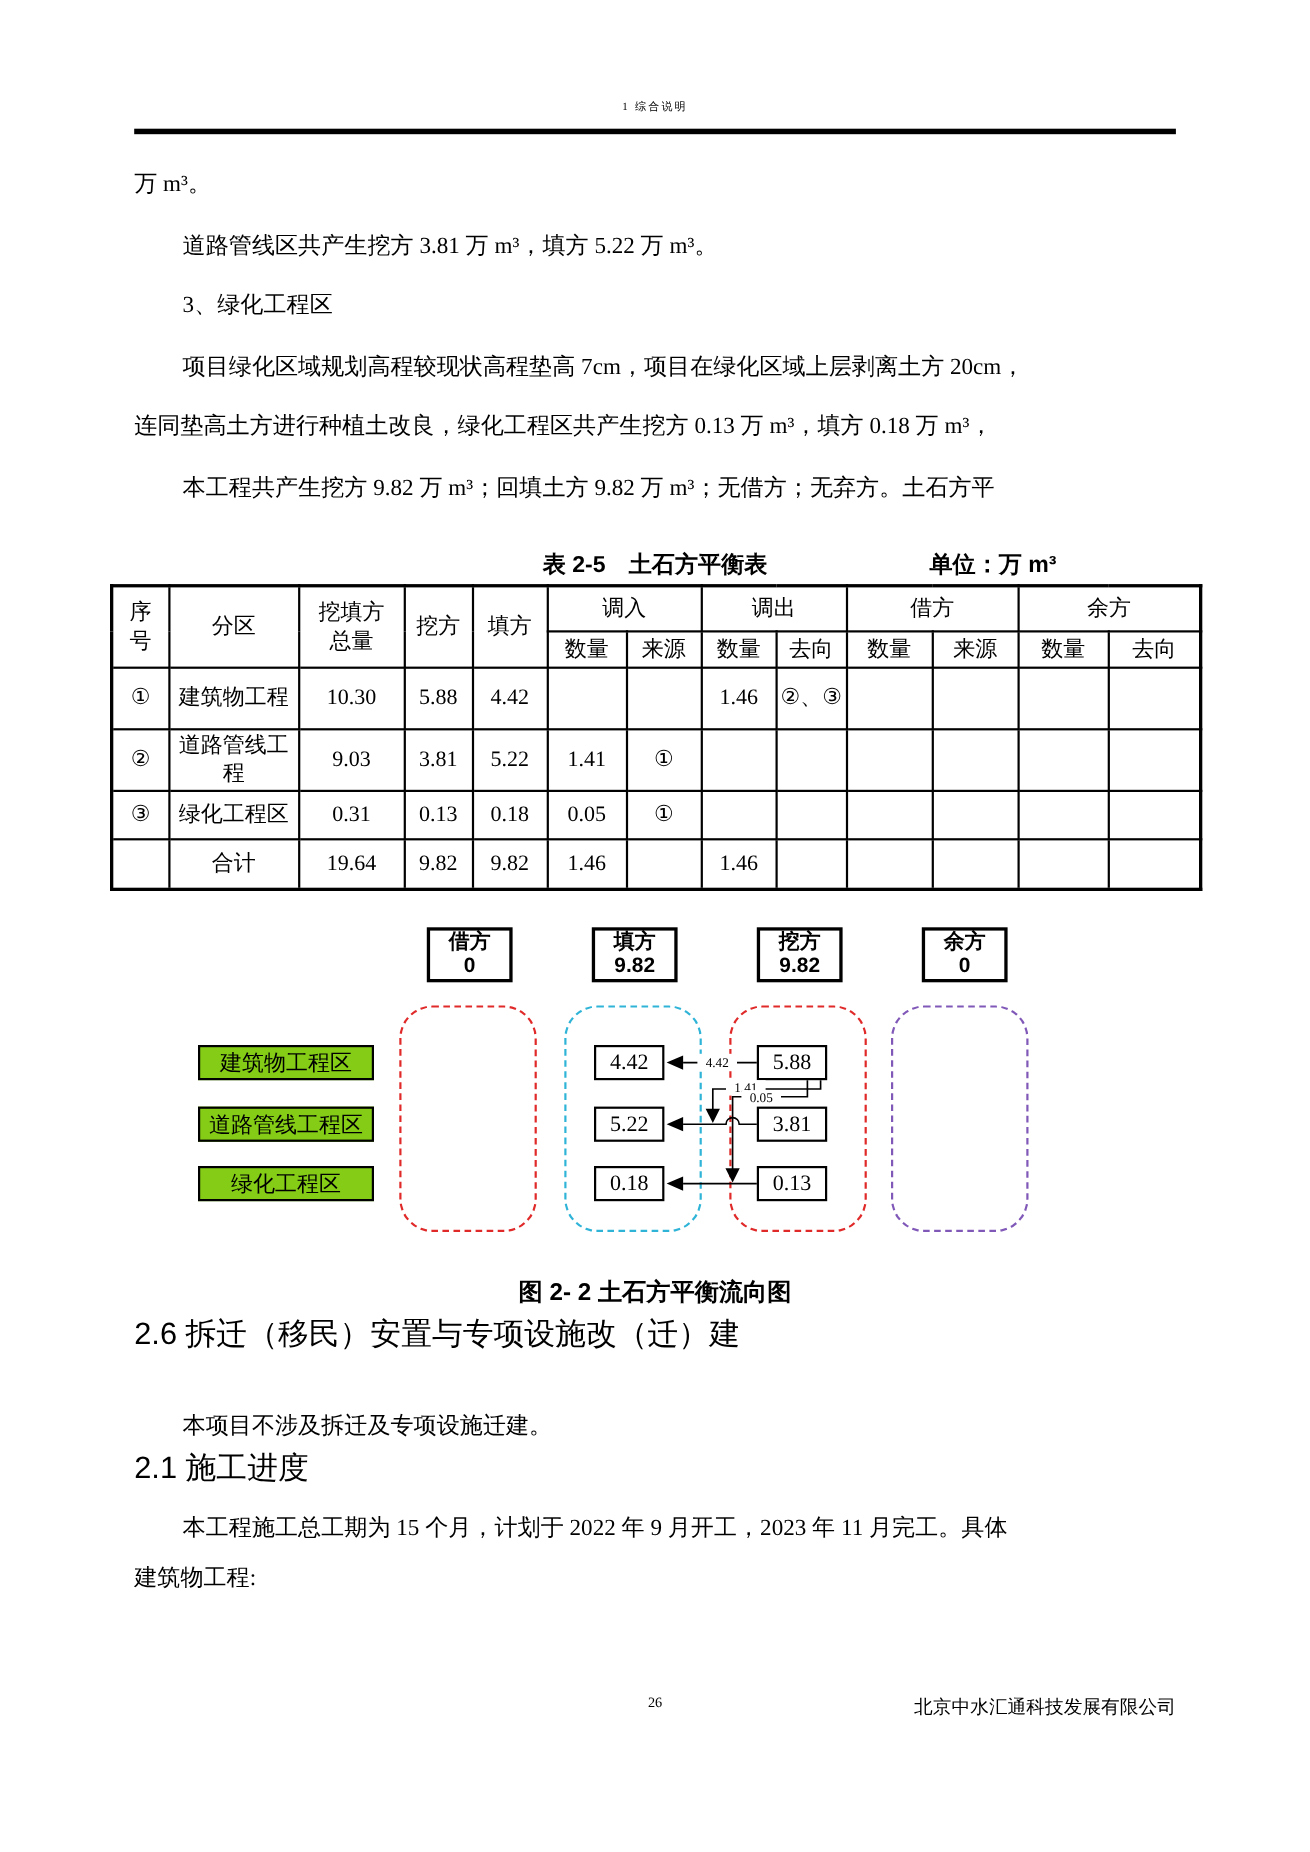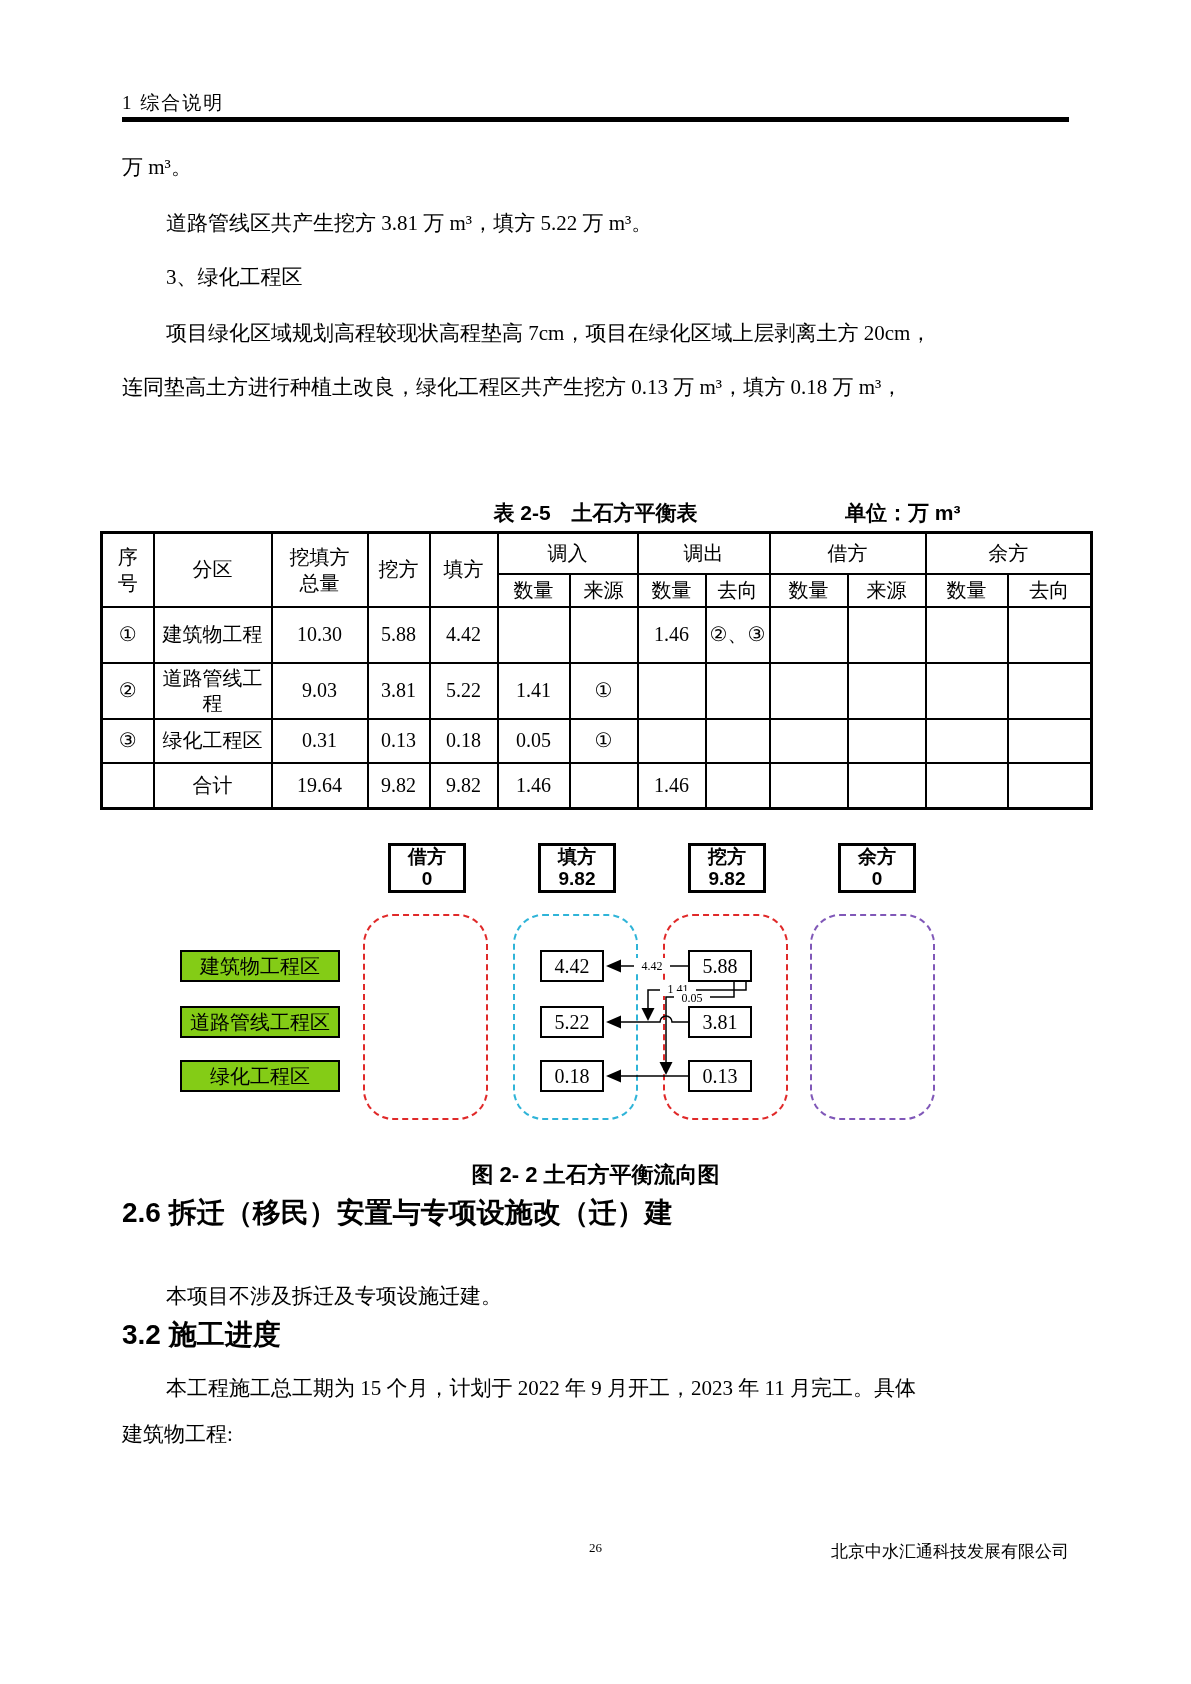--- a/index.html
+++ b/index.html
@@ -3,21 +3,21 @@
 <meta charset="utf-8">
 <style>
   * { margin:0; padding:0; box-sizing:border-box; }
   html,body { background:#ffffff; }
   .page {
     position:relative; width:1191px; height:1684px; margin:0 auto;
     background:#ffffff; color:#000;
     font-family:"Liberation Serif","DejaVu Serif",serif; overflow:hidden;
   }
   
-  .doc-header-title { position:absolute; top:90px; left:122px; width:947px; font-size:19px; letter-spacing:2px; }
+  .doc-header-title { position:absolute; top:90px; left:122px; width:947px; text-align:center; font-size:10px; letter-spacing:2px; }
   .doc-header-rule { position:absolute; top:117px; left:122px; width:947px; height:5px; background:#000; }
   
   .para { position:absolute; left:122px; width:960px; font-size:21px; line-height:30px; white-space:nowrap; }
   .para.indent { padding-left:44px; }
   
   .tbl-caption { position:absolute; top:499px; left:122px; width:947px; text-align:center; font-family:"Liberation Sans",sans-serif; font-weight:bold; font-size:21px; }
   .tbl-unit { position:absolute; top:499px; left:845px; font-family:"Liberation Sans",sans-serif; font-weight:bold; font-size:21px; }
   
   .balance-table { position:absolute; top:531px; left:100px; width:990px; border-collapse:collapse; table-layout:fixed; font-size:20px; text-align:center; border:3px solid #000; }
   .balance-table th, .balance-table td { border:2px solid #000; font-weight:normal; vertical-align:middle; padding:1px; line-height:1.25; overflow:hidden; }
@@ -35,40 +35,41 @@
   .region-label { position:absolute; left:80px; width:160px; height:32px; border:2px solid #000;
     display:flex; align-items:center; justify-content:center; font-size:20px; background:#84cc16; }
   .val-box { position:absolute; width:64px; height:32px; border:2px solid #000; background:#fff;
     display:flex; align-items:center; justify-content:center; font-size:20px; }
   .flow-svg { position:absolute; left:0; top:0; }
   .flow-svg path { stroke:#000; stroke-width:1.5; fill:none; }
   .flow-svg polygon { fill:#000; }
   .flow-svg text { font-family:"Liberation Serif",serif; font-size:12px; text-anchor:middle; fill:#000; }
   
   .fig-caption { position:absolute; top:1160px; left:122px; width:947px; text-align:center; font-family:"Liberation Sans",sans-serif; font-weight:bold; font-size:22px; }
-  .sec-heading { position:absolute; left:122px; font-family:"Liberation Sans",sans-serif; font-weight:bold; font-size:28px; white-space:nowrap; }
+  .sec-heading { position:absolute; left:122px; font-family:"Liberation Sans",sans-serif; font-weight:normal; font-size:28px; white-space:nowrap; }
   .sec-para { position:absolute; left:122px; width:947px; font-size:21px; white-space:nowrap; }
   .sec-para.indent { padding-left:44px; }
   
   .footer-page { position:absolute; top:1540px; left:122px; width:947px; text-align:center; font-size:13px; }
   .footer-company { position:absolute; top:1540px; left:122px; width:947px; text-align:right; font-size:17px; }
 </style>
 </head>
 <body>
 
 <div class="page">
 
   <div class="doc-header-title">1  综合说明</div>
   <div class="doc-header-rule"></div>
 
   <div class="para" style="top:152px">万 m³。</div>
   <div class="para indent" style="top:208px">道路管线区共产生挖方 3.81 万 m³，填方 5.22 万 m³。</div>
   <div class="para indent" style="top:262px">3、绿化工程区</div>
   <div class="para indent" style="top:318px">项目绿化区域规划高程较现状高程垫高 7cm，项目在绿化区域上层剥离土方 20cm，</div>
   <div class="para" style="top:372px">连同垫高土方进行种植土改良，绿化工程区共产生挖方 0.13 万 m³，填方 0.18 万 m³，</div>
+  <div class="para indent" style="top:428px">本工程共产生挖方 9.82 万 m³；回填土方 9.82 万 m³；无借方；无弃方。土石方平</div>
 
   <div class="tbl-caption">表 2-5　土石方平衡表</div>
   <div class="tbl-unit">单位：万 m³</div>
 
   <table class="balance-table">
     <colgroup>
       <col style="width:52px">
         <col style="width:118px">
         <col style="width:96px">
         <col style="width:62px">
@@ -225,20 +226,20 @@
       <text x="578" y="155">1.41</text>
       <rect x="574" y="153" width="36" height="14" fill="#ffffff"></rect>
       <text x="592" y="164">0.05</text>
     </svg>
   </div>
 
   <div class="fig-caption">图 2- 2 土石方平衡流向图</div>
 
   <div class="sec-heading" style="top:1194px">2.6 拆迁（移民）安置与专项设施改（迁）建</div>
   <div class="sec-para indent" style="top:1282px">本项目不涉及拆迁及专项设施迁建。</div>
-  <div class="sec-heading" style="top:1316px">3.2 施工进度</div>
+  <div class="sec-heading" style="top:1316px">2.1 施工进度</div>
   <div class="sec-para indent" style="top:1374px">本工程施工总工期为 15 个月，计划于 2022 年 9 月开工，2023 年 11 月完工。具体</div>
   <div class="sec-para" style="top:1420px">建筑物工程:</div>
 
   <div class="footer-page">26</div>
   <div class="footer-company">北京中水汇通科技发展有限公司</div>
 
 </div>
 
 </body></html>

